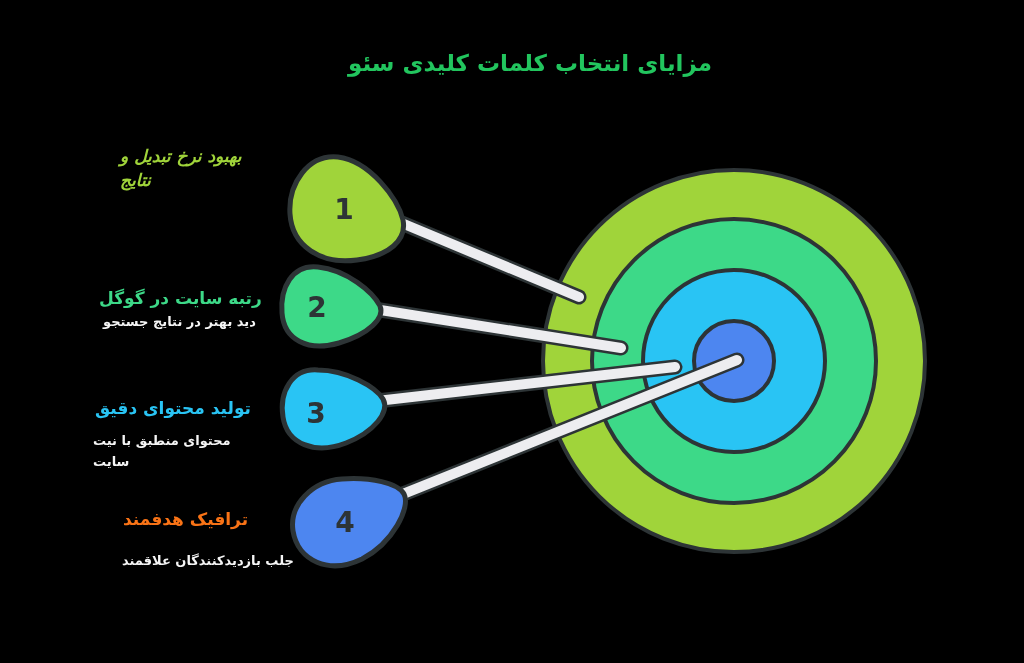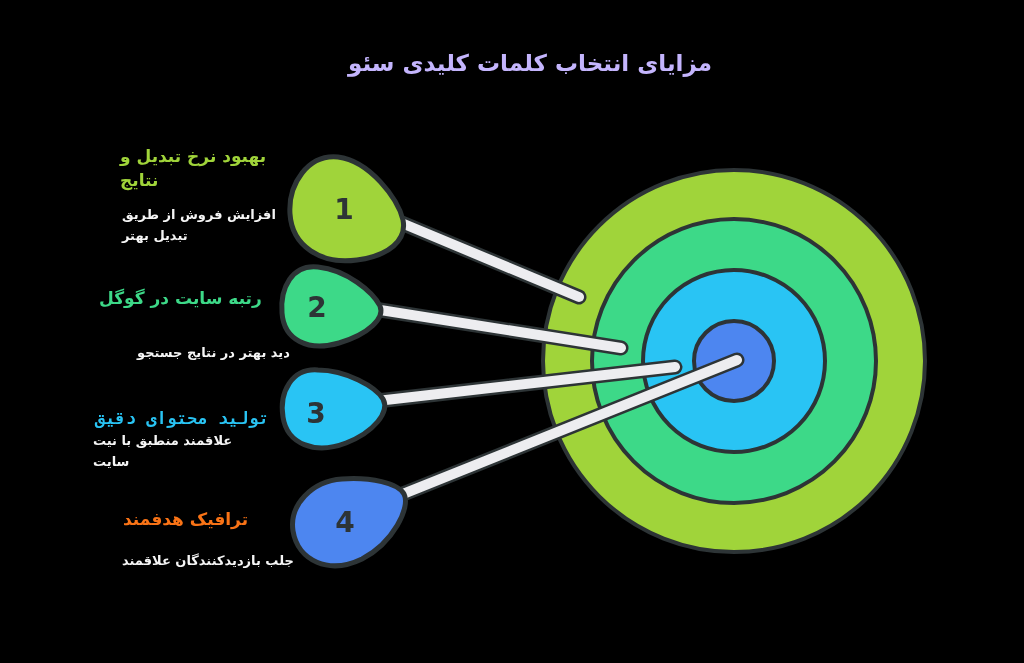--- a/index.html
+++ b/index.html
@@ -21,21 +21,21 @@
   }
   .title {
     position: absolute;
     top: 50px;
     left: 36px;
     width: 988px;
     text-align: center;
     direction: rtl;
     font-size: 23px;
     font-weight: bold;
-    color: #c4b5fd;
+    color: #22c55e;
     letter-spacing: 0.5px;
   }
   .label-heading {
     position: absolute;
     direction: rtl;
     text-align: left;
     font-size: 17px;
     font-weight: bold;
     line-height: 24px;
     white-space: nowrap;
@@ -46,22 +46,22 @@
     text-align: left;
     font-size: 13px;
     font-weight: bold;
     line-height: 21px;
     color: #f5f5f5;
     white-space: nowrap;
   }
   .h1 { left: 120px; top: 144px; }
   .d1 { left: 122px; top: 204px; }
   .h2 { left: 99px;  top: 286px; }
-  .d2 { left: 103px; top: 342px; margin-left: 34px; }
-  .h3 { left: 95px;  top: 408px; font-family: Liberation Mono, monospace; }
+  .d2 { left: 103px; top: 311px; }
+  .h3 { left: 95px;  top: 396px; }
   .d3 { left: 93px;  top: 430px; }
   .h4 { left: 123px; top: 507px; }
   .d4 { left: 122px; top: 550px; }
 </style>
 </head>
 <body>
 
 <div class="stage">
 
   <svg width="1024" height="663" viewBox="0 0 1024 663">
@@ -102,41 +102,37 @@
     <g font-family="DejaVu Sans, sans-serif" font-size="28" font-weight="bold" text-anchor="middle">
       <text x="344" y="219" fill="#2d3436">1</text>
       <text x="317" y="317" fill="#2d3436">2</text>
       <text x="316" y="423" fill="#2d3436">3</text>
       <text x="345" y="532" fill="#2d3436">4</text>
     </g>
   </svg>
 
   <div class="title">مزایای انتخاب کلمات کلیدی سئو</div>
 
-  <div class="label-heading h1" style="color: rgb(160, 212, 58);">
+  <div class="label-heading h1" style="color: rgb(160, 212, 58); font-style: italic;">
     <div>بهبود نرخ تبدیل و</div>
     <div>نتایج</div>
-  </div>
-  <div class="label-desc d1">
-    <div>افزایش فروش از طریق</div>
-    <div>تبدیل بهتر</div>
   </div>
 
   <div class="label-heading h2" style="color: rgb(61, 217, 136);">
     <div>رتبه سایت در گوگل</div>
   </div>
   <div class="label-desc d2">
     <div>دید بهتر در نتایج جستجو</div>
   </div>
 
   <div class="label-heading h3" style="color: rgb(41, 196, 244);">
     <div>تولید محتوای دقیق</div>
   </div>
   <div class="label-desc d3">
-    <div>علاقمند منطبق با نیت</div>
+    <div>محتوای منطبق با نیت</div>
     <div>سایت</div>
   </div>
 
   <div class="label-heading h4" style="color: #f97316;">
     <div>ترافیک هدفمند</div>
   </div>
   <div class="label-desc d4">
     <div>جلب بازدیدکنندگان علاقمند</div>
   </div>
 

